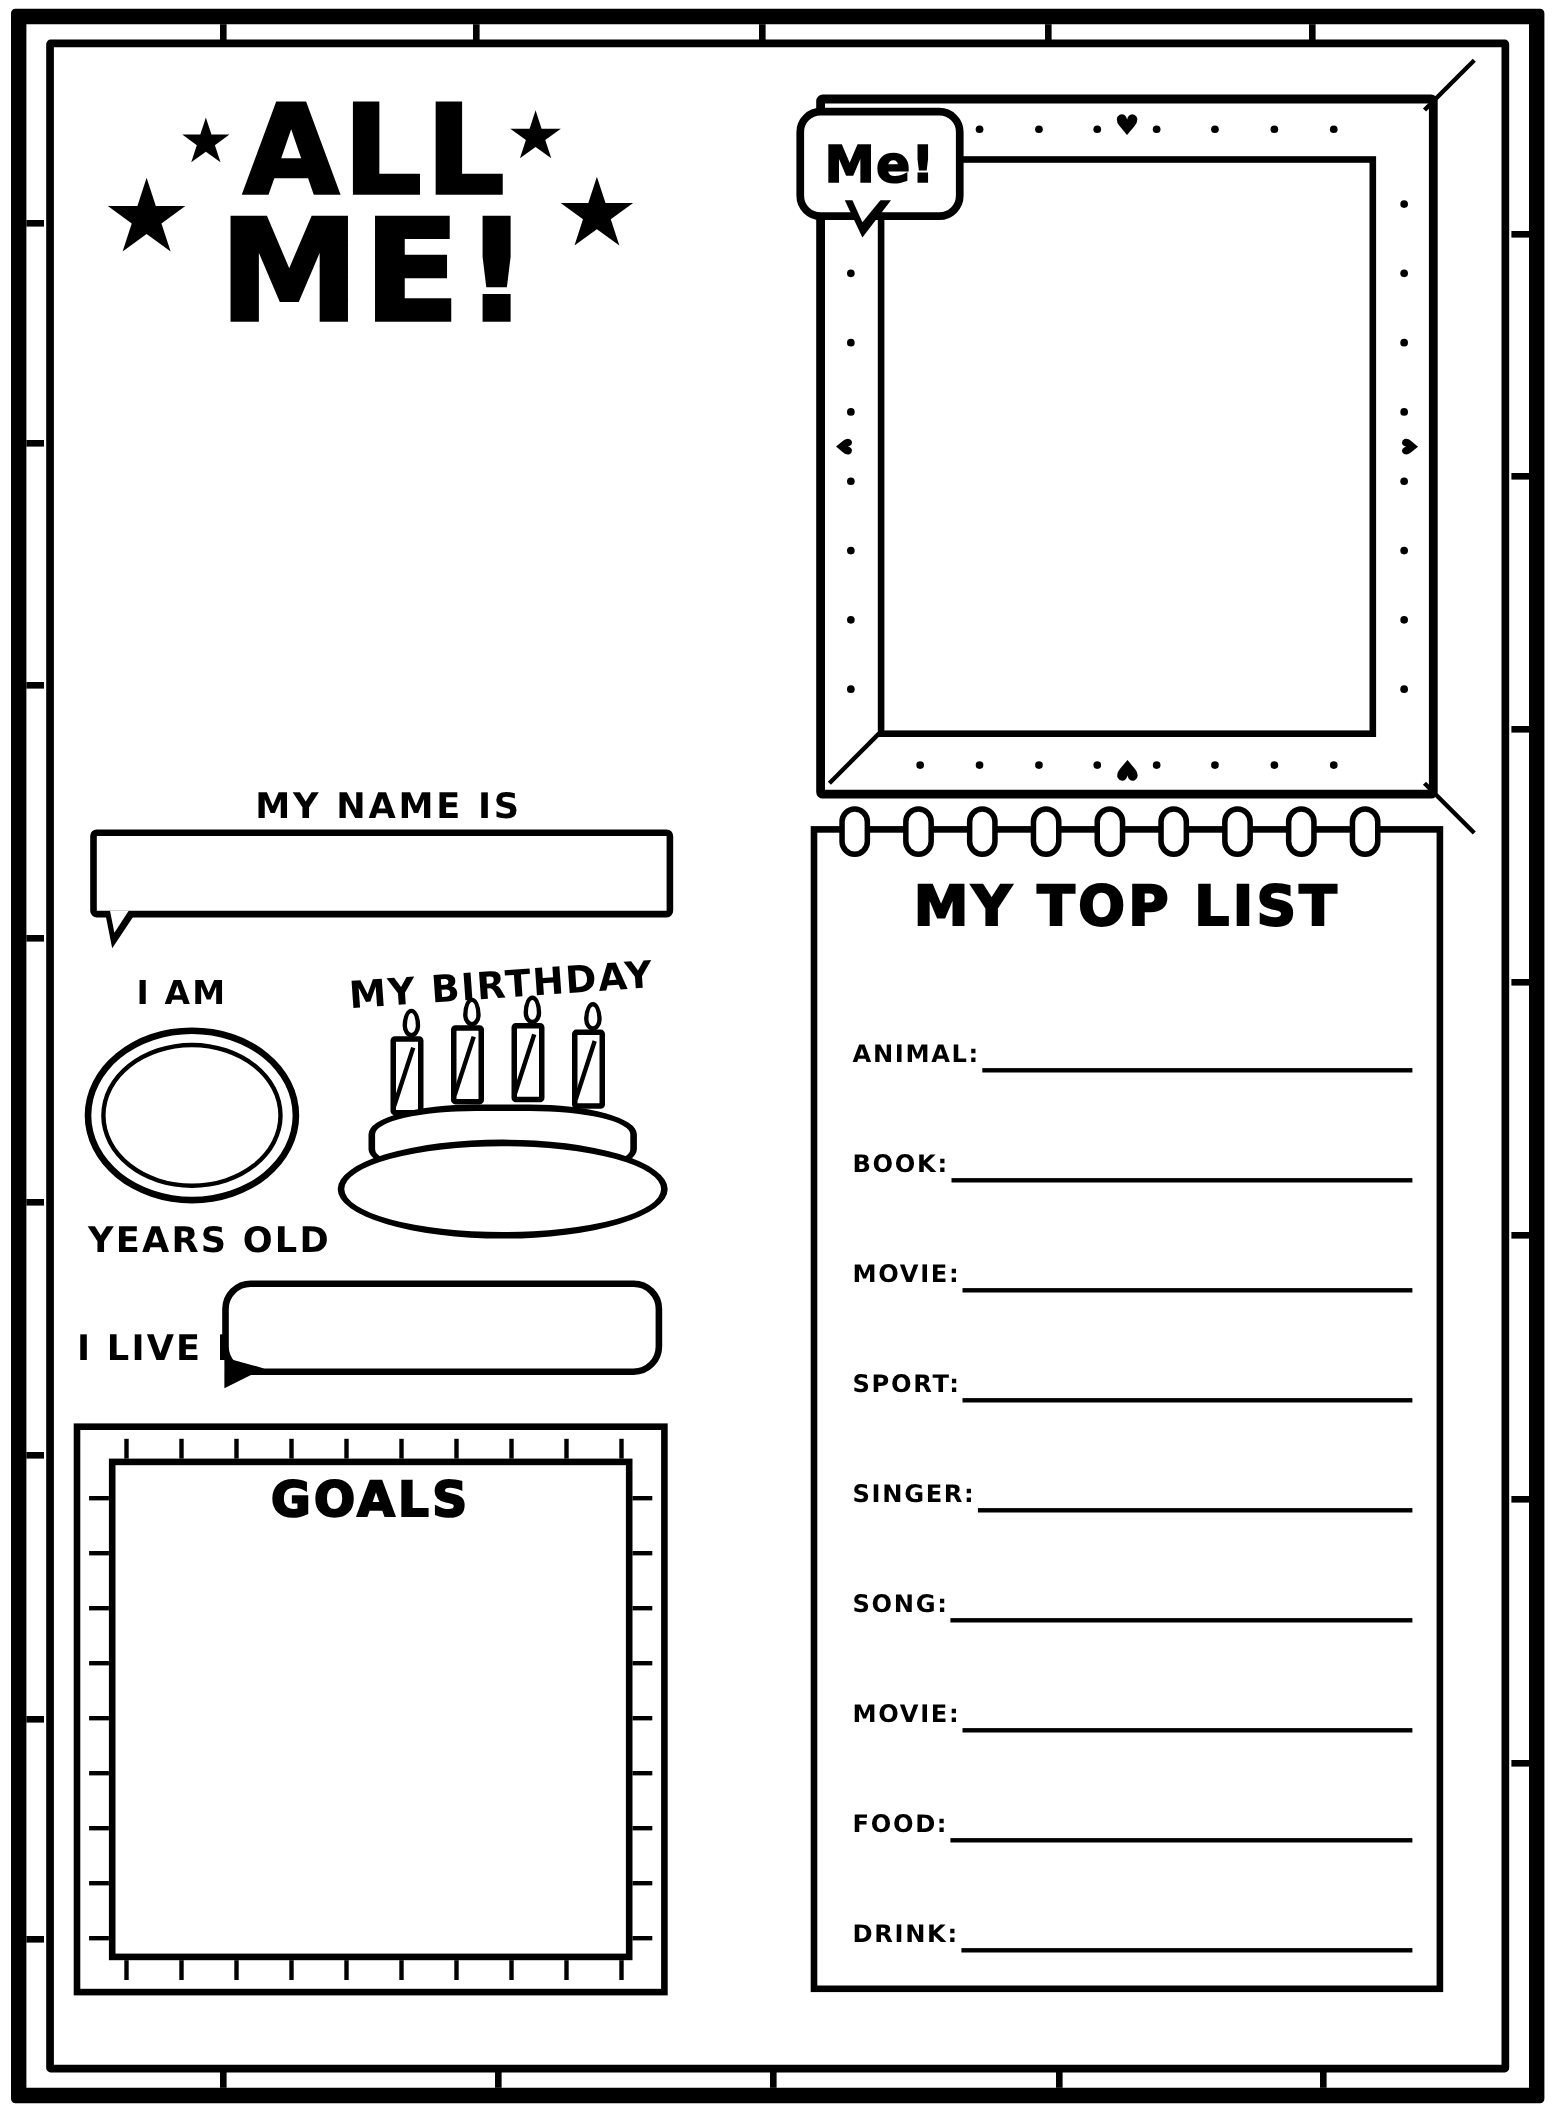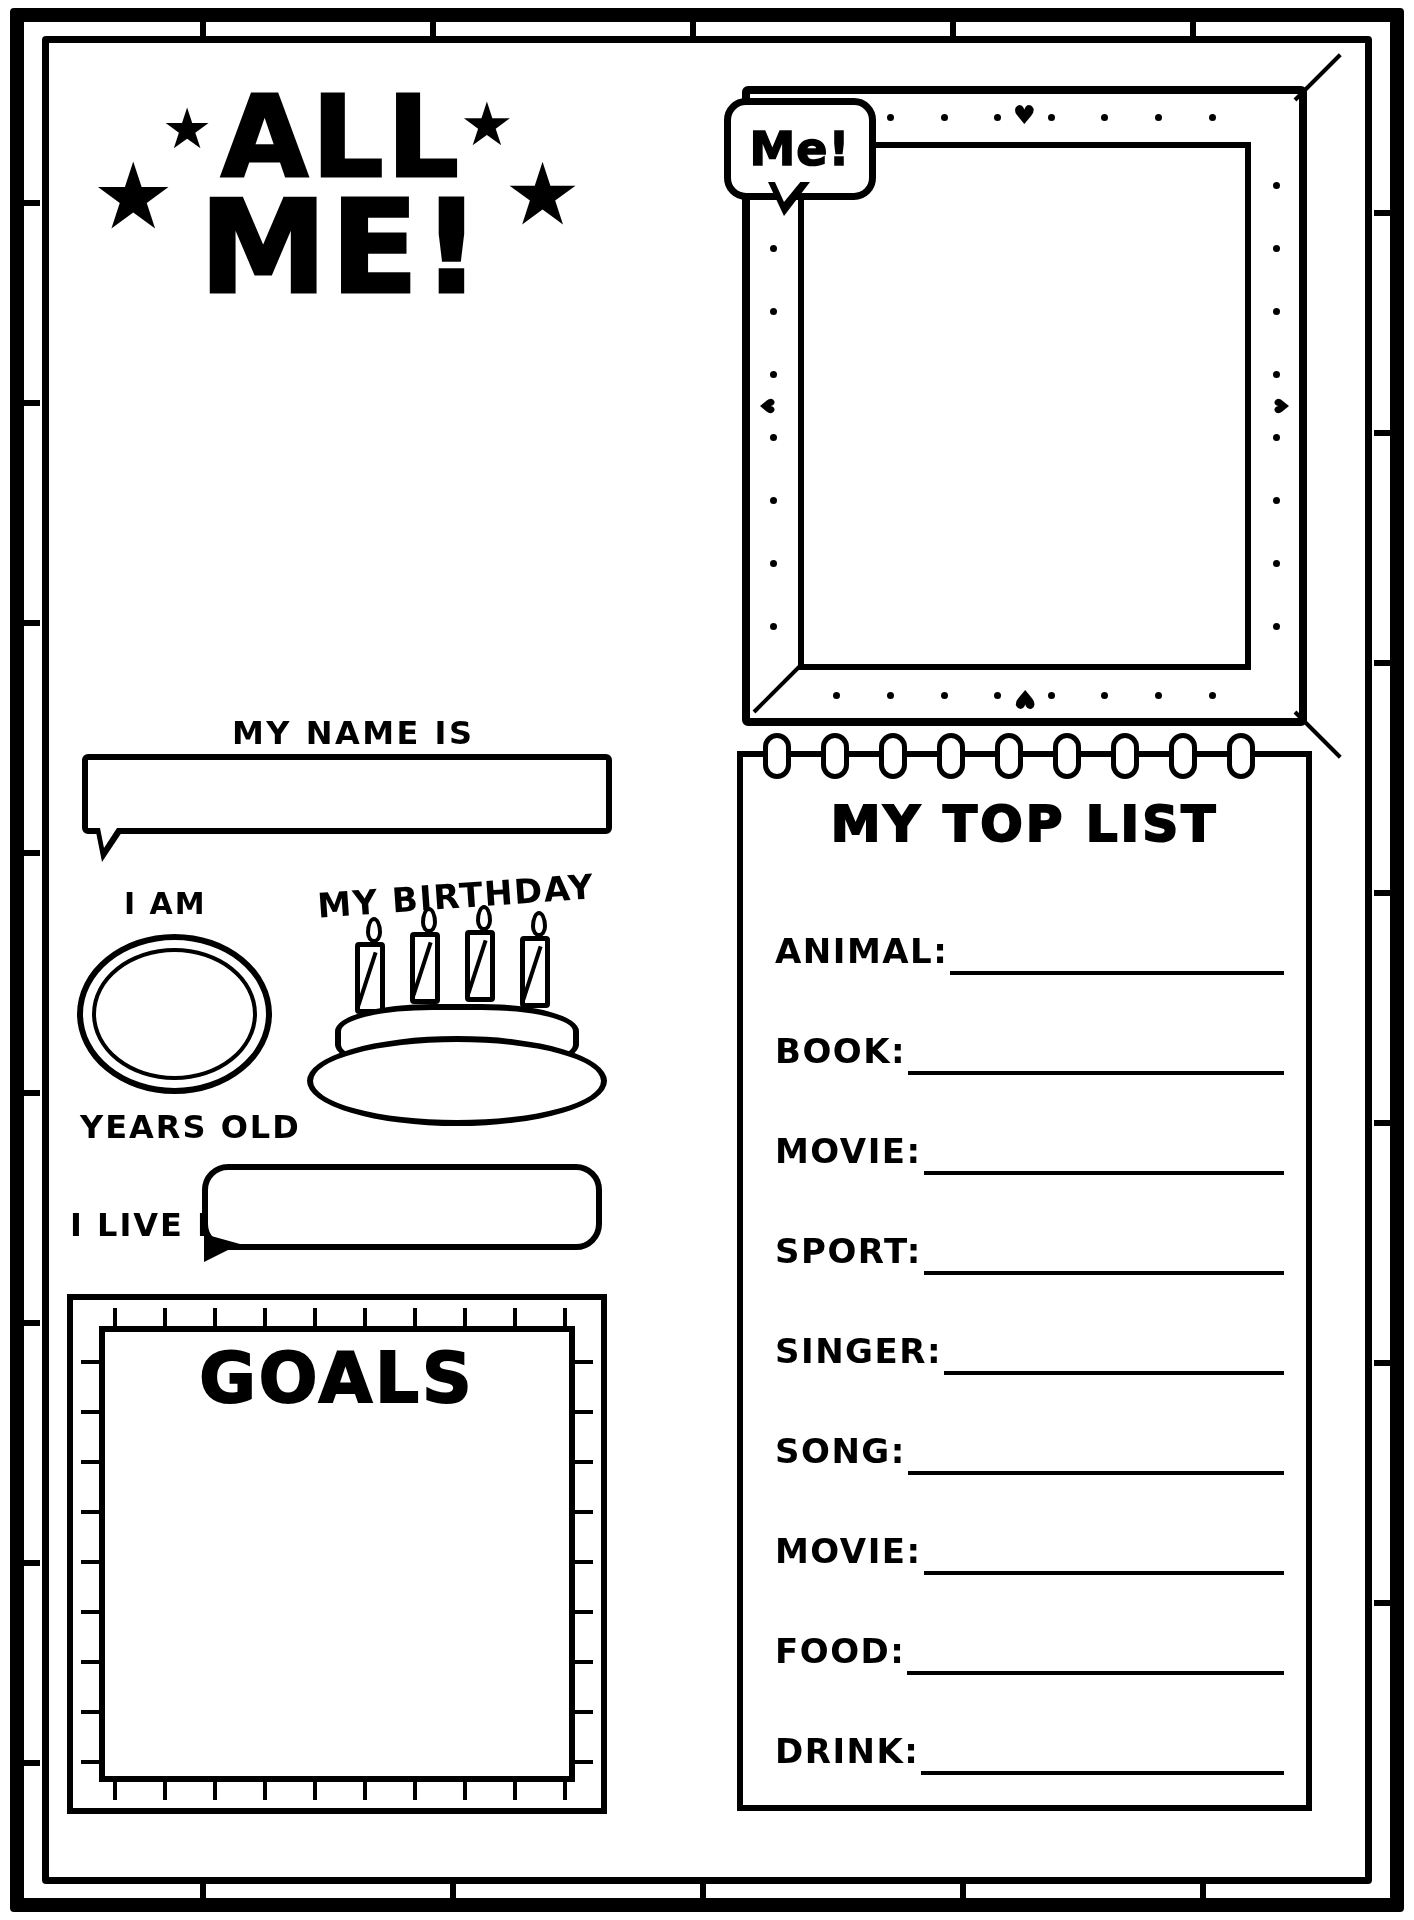--- a/index.html
+++ b/index.html
@@ -318,21 +318,21 @@
     position: absolute;
     left: 26px; top: 26px; right: 26px; bottom: 26px;
     border: 6px solid #000;
     box-sizing: border-box;
     background: #fff;
   }
   .goals-title {
     position: absolute;
     left: 0; right: 0; top: 38px;
     text-align: center;
-    font-size: 69px;
+    font-size: 44px;
     font-weight: bold;
     letter-spacing: 3px;
     -webkit-text-stroke: 2px #000;
   }
   .hatch {
     position: absolute;
     background: #000;
   }
 
   
@@ -367,21 +367,21 @@
     left: 32px; right: 22px; top: 118px;
     display: flex;
     flex-direction: column;
   }
   .list-row {
     display: flex;
     align-items: flex-end;
     height: 100px;
   }
   .list-key {
-    font-size: 34px;
+    font-size: 22px;
     font-weight: bold;
     letter-spacing: 1.5px;
     white-space: nowrap;
     padding-bottom: 4px;
   }
   .list-line {
     flex: 1;
     border-bottom: 4px solid #000;
     height: 30px;
     margin-left: 2px;

